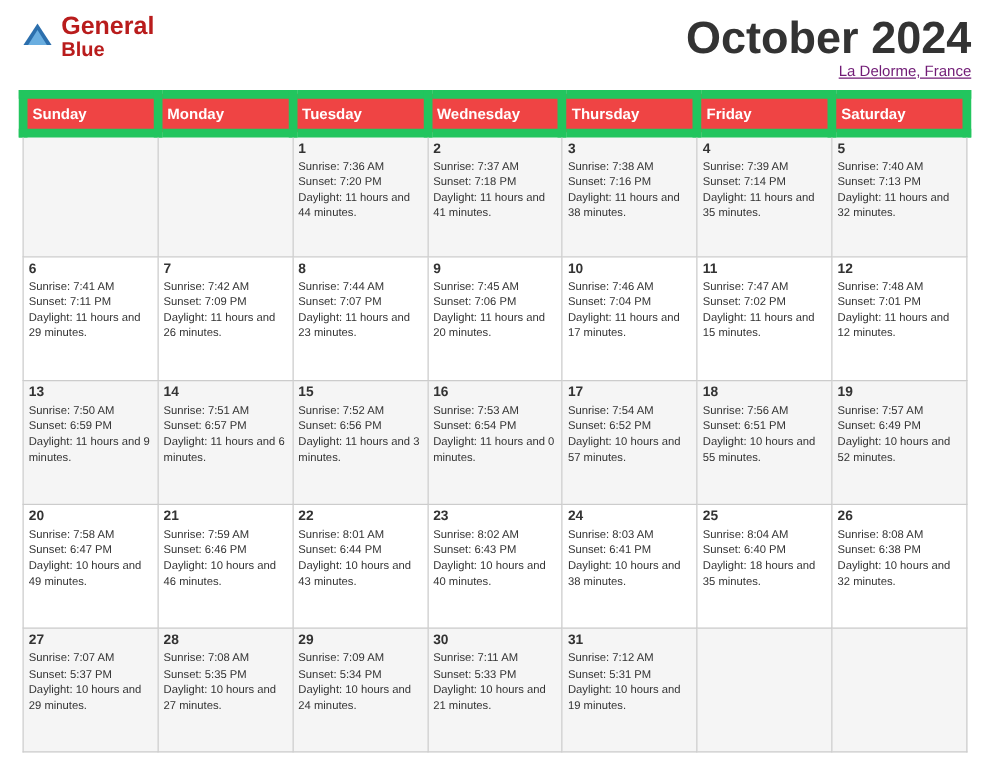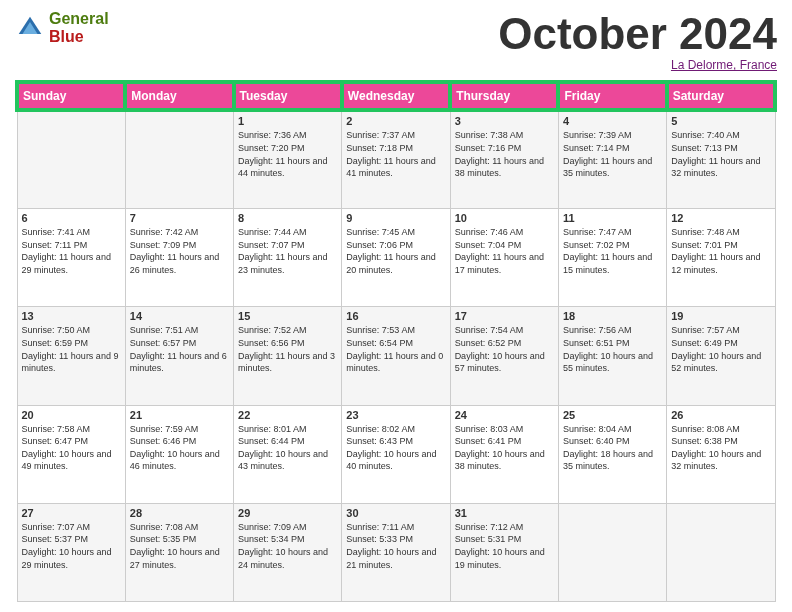--- a/index.html
+++ b/index.html
@@ -27,61 +27,61 @@
       display: flex;
       align-items: center;
       gap: 4px;
     }
     .logo-text {
       display: flex;
       flex-direction: column;
       line-height: 1.1;
     }
     .logo-general {
-      font-size: 16px;
-      font-weight: bold;
-      color: #4d7c0f;
+      font-size: 20px;
+      font-weight: bold;
+      color: #b91c1c;
     }
     .logo-blue {
       font-size: 16px;
       font-weight: bold;
       color: #b91c1c;
     }
     .logo-icon {
       width: 30px;
       height: 30px;
     }
     .title-area {
       text-align: right;
     }
     .month-title {
-      font-size: 44px;
+      font-size: 36px;
       font-weight: bold;
       color: #333;
       line-height: 1.1;
     }
     .location {
       font-size: 12px;
       color: #701a75;
       text-decoration: underline;
     }
     .calendar {
       flex: 1;
       border-collapse: collapse;
       width: 100%;
       table-layout: fixed;
     }
     .calendar th {
-      background-color: #ec4899;
+      background-color: #ef4444;
       color: white;
       font-size: 12px;
       font-weight: bold;
       padding: 5px 4px;
       text-align: left;
-      border: 4px solid #22c55e;
+      border: 7px solid #22c55e;
     }
     .calendar td {
       border: 1px solid #ccc;
       vertical-align: top;
       padding: 3px 4px;
       font-size: 9.5px;
       color: #333;
       background: #fff;
       height: 80px;
     }

